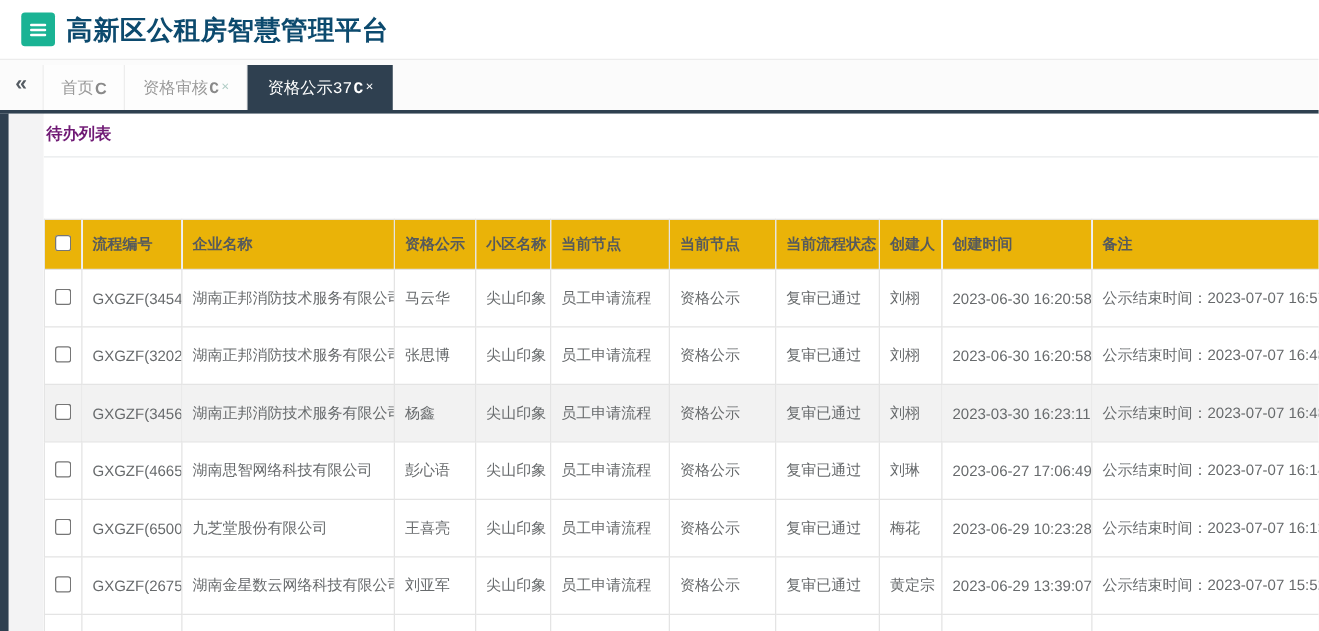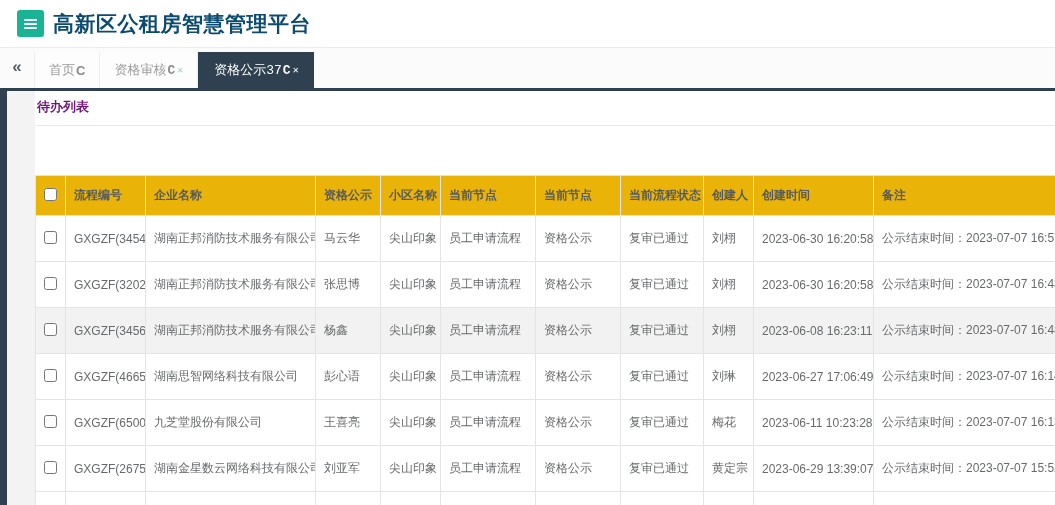--- a/index.html
+++ b/index.html
@@ -270,21 +270,21 @@
       <input type="checkbox" style="">
     </td>
   <td class="col-0">GXGZF(3456)</td>
             <td class="col-1">湖南正邦消防技术服务有限公司</td>
             <td class="col-2">杨鑫</td>
             <td class="col-3">尖山印象</td>
             <td class="col-4">员工申请流程</td>
             <td class="col-5">资格公示</td>
             <td class="col-6">复审已通过</td>
             <td class="col-7">刘栩</td>
-            <td class="col-8">2023-06-08 16:23:11</td>
+            <td class="col-8">2023-03-30 16:23:11</td>
             <td class="col-9">公示结束时间：2023-07-07 16:48:21</td>
           </tr>
           <tr>
     <td class="col-check">
       <input type="checkbox" style="">
     </td>
   <td class="col-0">GXGZF(4665)</td>
             <td class="col-1">湖南思智网络科技有限公司</td>
             <td class="col-2">彭心语</td>
             <td class="col-3">尖山印象</td>
@@ -300,21 +300,21 @@
       <input type="checkbox" style="">
     </td>
   <td class="col-0">GXGZF(6500)</td>
             <td class="col-1">九芝堂股份有限公司</td>
             <td class="col-2">王喜亮</td>
             <td class="col-3">尖山印象</td>
             <td class="col-4">员工申请流程</td>
             <td class="col-5">资格公示</td>
             <td class="col-6">复审已通过</td>
             <td class="col-7">梅花</td>
-            <td class="col-8">2023-06-11 10:23:28</td>
+            <td class="col-8">2023-06-29 10:23:28</td>
             <td class="col-9">公示结束时间：2023-07-07 16:13:50</td>
           </tr>
           <tr>
     <td class="col-check">
       <input type="checkbox" style="">
     </td>
   <td class="col-0">GXGZF(2675)</td>
             <td class="col-1">湖南金星数云网络科技有限公司</td>
             <td class="col-2">刘亚军</td>
             <td class="col-3">尖山印象</td>

